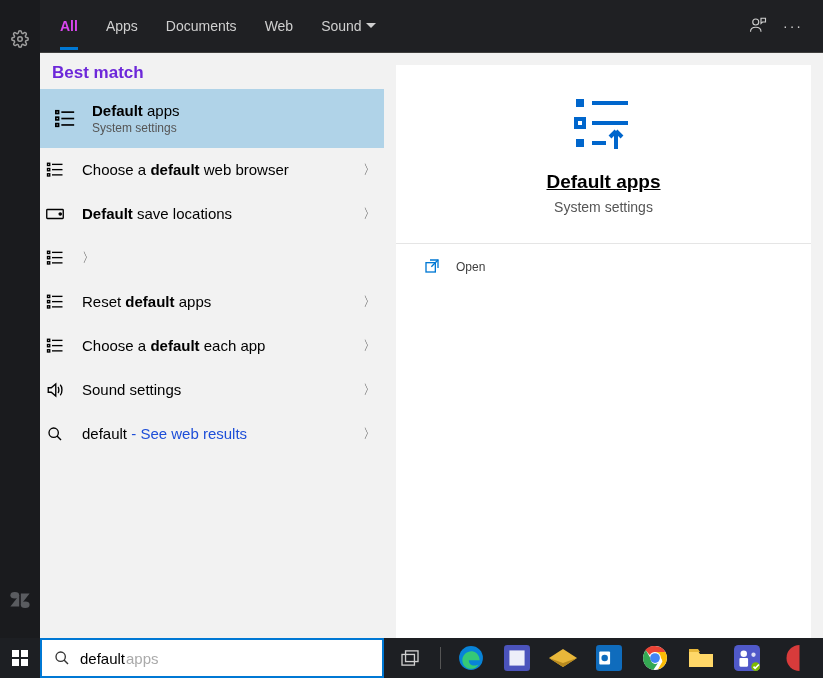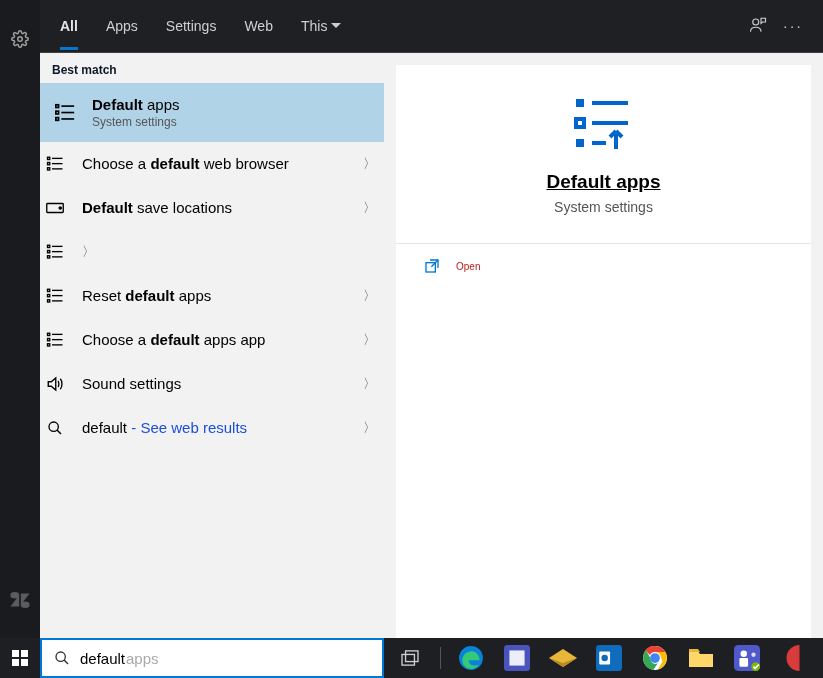--- a/index.html
+++ b/index.html
@@ -3,39 +3,39 @@
   <meta charset="utf-8">
   <style>
     * { margin: 0; padding: 0; box-sizing: border-box; font-family: "Segoe UI", sans-serif; }
     body { width: 823px; height: 678px; overflow: hidden; background: #1a1b1e; }
     .container { display: flex; width: 100%; height: 100%; }
     .left-rail { width: 40px; background: #1a1b1e; display: flex; flex-direction: column; align-items: center; padding-top: 30px; gap: 540px; }
     .left-rail svg { color: #9e9e9e; }
     .main { flex: 1; display: flex; flex-direction: column; background: #1f2023; }
     .tabs { height: 52px; background: #1f2023; display: flex; align-items: center; padding: 0 20px; gap: 28px; color: #cfcfcf; font-size: 14px; position: relative; }
     .tab { cursor: pointer; padding: 16px 0; position: relative; }
-    .tab.active { color: #e5e5e5; font-weight: 600; }
+    .tab.active { color: #d946ef; font-weight: 600; }
     .tab.active::after { content: ""; position: absolute; left: 0; right: 0; bottom: 0; height: 3px; background: #0078d4; }
     .tab-more { display: flex; align-items: center; gap: 4px; }
     .tabs-right { margin-left: auto; display: flex; gap: 16px; align-items: center; color: #cfcfcf; }
     .content { flex: 1; display: flex; background: #f2f2f2; border-top: 1px solid #404040; }
     .results { width: 344px; background: #f2f2f2; display: flex; flex-direction: column; position: relative; }
-    .section-header { font-size: 12px; font-weight: 600; color: #0f172a; padding: 10px 12px 6px 12px; }
+    .section-header { font-size: 17px; font-weight: 600; color: #6d28d9; padding: 10px 12px 6px 12px; }
     .result-item { display: flex; align-items: center; padding: 8px 4px; gap: 16px; cursor: pointer; position: relative; min-height: 44px; }
     .result-item.best { background: #b0d3e8; padding: 12px 14px; }
     .result-item .icon { width: 22px; display: flex; align-items: center; justify-content: center; color: #333; flex-shrink: 0; }
     .result-item .text { flex: 1; display: flex; flex-direction: column; font-size: 15px; color: #000; line-height: 1.3; }
     .result-item .text .sub { font-size: 12px; color: #555; }
     .result-item .chevron { color: #555; font-size: 13px; padding-right: 4px; }
     .preview { flex: 1; background: #fff; border-left: none; display: flex; flex-direction: column; padding-top: 30px; margin: 12px 12px 12px 12px; }
     .preview-icon { display: flex; justify-content: center; margin-bottom: 20px; }
     .preview-title { text-align: center; font-size: 19px; font-weight: 600; color: #000; text-decoration: underline; }
     .preview-sub { text-align: center; font-size: 14px; color: #555; margin-top: 6px; }
     .preview-divider { border-top: 1px solid #e5e5e5; margin-top: 28px; }
-    .preview-action { display: flex; align-items: center; gap: 16px; padding: 14px 28px; cursor: pointer; font-size: 10px; color: #b91c1c; }
+    .preview-action { display: flex; align-items: flex-end; gap: 16px; padding: 14px 28px; cursor: pointer; font-size: 12px; color: #404040; }
     .preview-action svg { color: #0078d4; }
     .search-bar { position: absolute; left: 40px; right: 0; bottom: 0; height: 40px; display: flex; }
     .search-box { width: 344px; background: #fff; border: 2px solid #0078d4; display: flex; align-items: center; padding: 0 12px; gap: 10px; }
     .search-box input { border: none; outline: none; font-size: 15px; flex: 1; color: #000; background: transparent; }
     .search-box .ghost { color: #aaa; font-size: 15px; margin-left: -10px; }
     .taskbar { flex: 1; background: #1d1f23; display: flex; align-items: center; padding: 0 10px; gap: 14px; }
     .taskbar-item { width: 32px; height: 32px; display: flex; align-items: center; justify-content: center; border-radius: 2px; }
     .start-btn { position: absolute; left: 0; bottom: 0; width: 40px; height: 40px; background: #1d1f23; display: flex; align-items: center; justify-content: center; cursor: pointer; }
     b { font-weight: 600; }
   </style>
@@ -56,24 +56,24 @@
           <path d="M13 2 L24 2 L13 16 Z"></path>
           <ellipse cx="5.5" cy="4" rx="5.5" ry="4"></ellipse>
           <ellipse cx="18.5" cy="16" rx="5.5" ry="4"></ellipse>
         </svg>
     </span>
   </div>
   <div class="main">
     <div class="tabs">
       <div class="tab active">All</div>
       <div class="tab">Apps</div>
-      <div class="tab">Settings</div>
+      <div class="tab">Documents</div>
       <div class="tab">Web</div>
       <div class="tab tab-more">
-        <span>This</span>
+        <span>Sound</span>
         <svg width="10" height="10" viewBox="0 0 10 10" fill="currentColor">
             <path d="M0 2 L5 7 L10 2 Z"></path>
           </svg>
       </div>
       <div class="tabs-right">
         <span>
           <svg width="18" height="18" viewBox="0 0 24 24" fill="none" stroke="currentColor" stroke-width="1.5">
               <circle cx="9" cy="8" r="4"></circle>
               <path d="M2 21c0-4 3-6 7-6s7 2 7 6"></path>
               <path d="M16 3h6v5h-4l-2 2z"></path>
@@ -168,21 +168,21 @@
             <svg width="18" height="18" viewBox="0 0 24 24" fill="none" stroke="#000" stroke-width="1.8">
                 <rect x="2" y="3" width="3" height="3"></rect>
                 <line x1="8" y1="4.5" x2="22" y2="4.5"></line>
                 <rect x="2" y="10" width="3" height="3"></rect>
                 <line x1="8" y1="11.5" x2="22" y2="11.5"></line>
                 <rect x="2" y="17" width="3" height="3"></rect>
                 <line x1="8" y1="18.5" x2="22" y2="18.5"></line>
               </svg>
           </span>
           <div class="text">
-              <span><span>Choose a </span><b>default</b><span> apps app</span></span>
+              <span><span>Choose a </span><b>default</b><span> each app</span></span>
             </div>
           <span class="chevron">〉</span>
         </div>
 
         <div class="result-item">
           <span class="icon">
             <svg width="18" height="18" viewBox="0 0 24 24" fill="none" stroke="#000" stroke-width="1.8">
                 <path d="M3 9v6h4l6 5V4L7 9H3z"></path>
                 <path d="M16 8c1.5 1.5 1.5 6.5 0 8"></path>
                 <path d="M19 5c3 3 3 11 0 14"></path>

